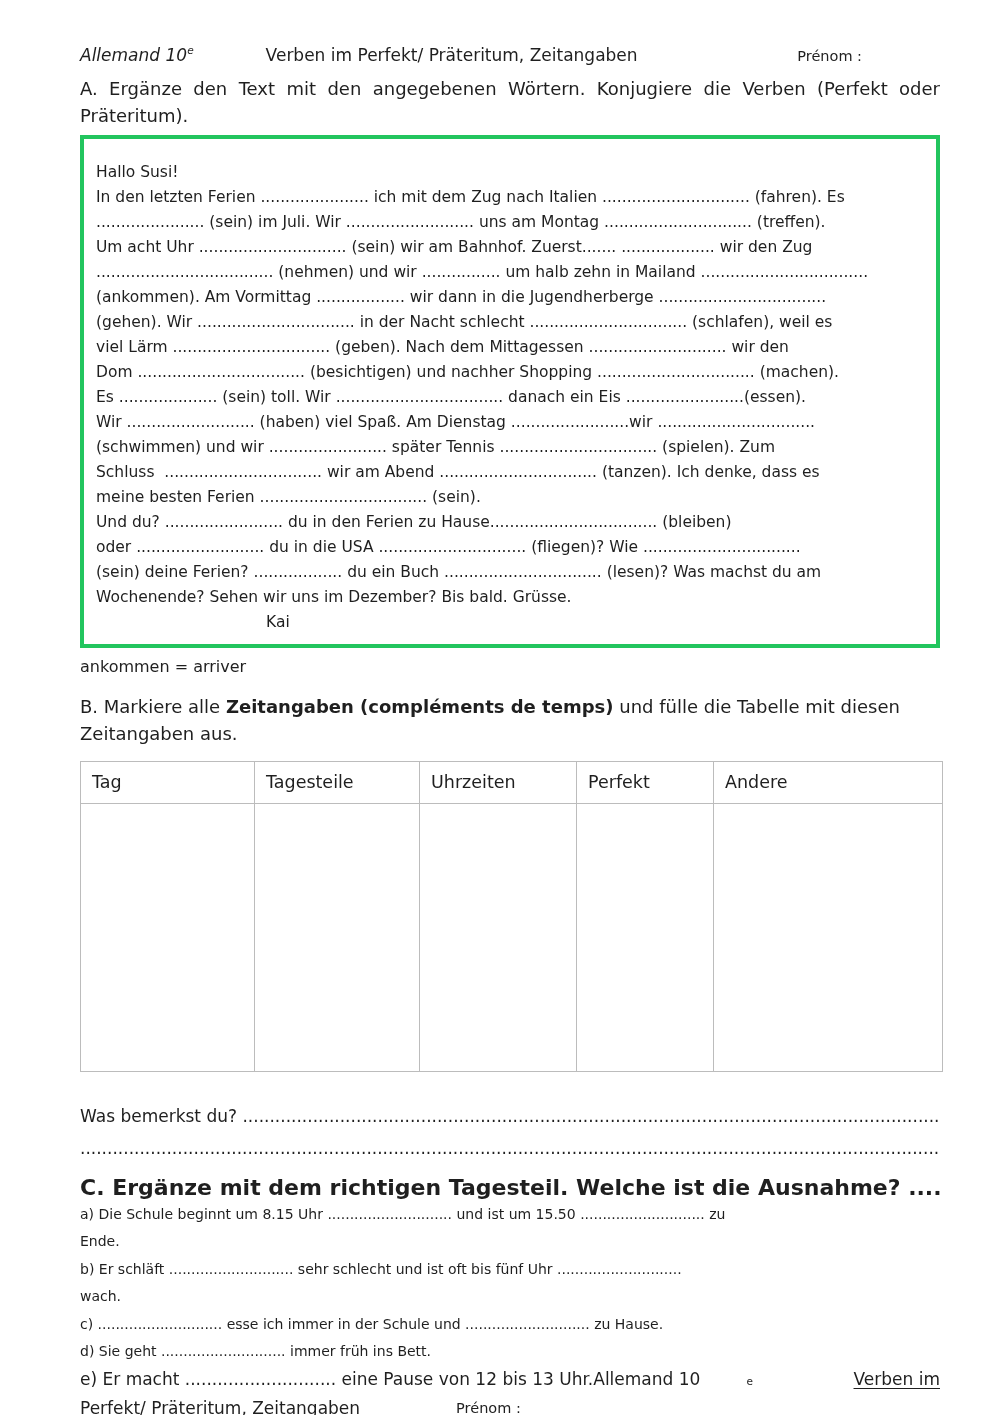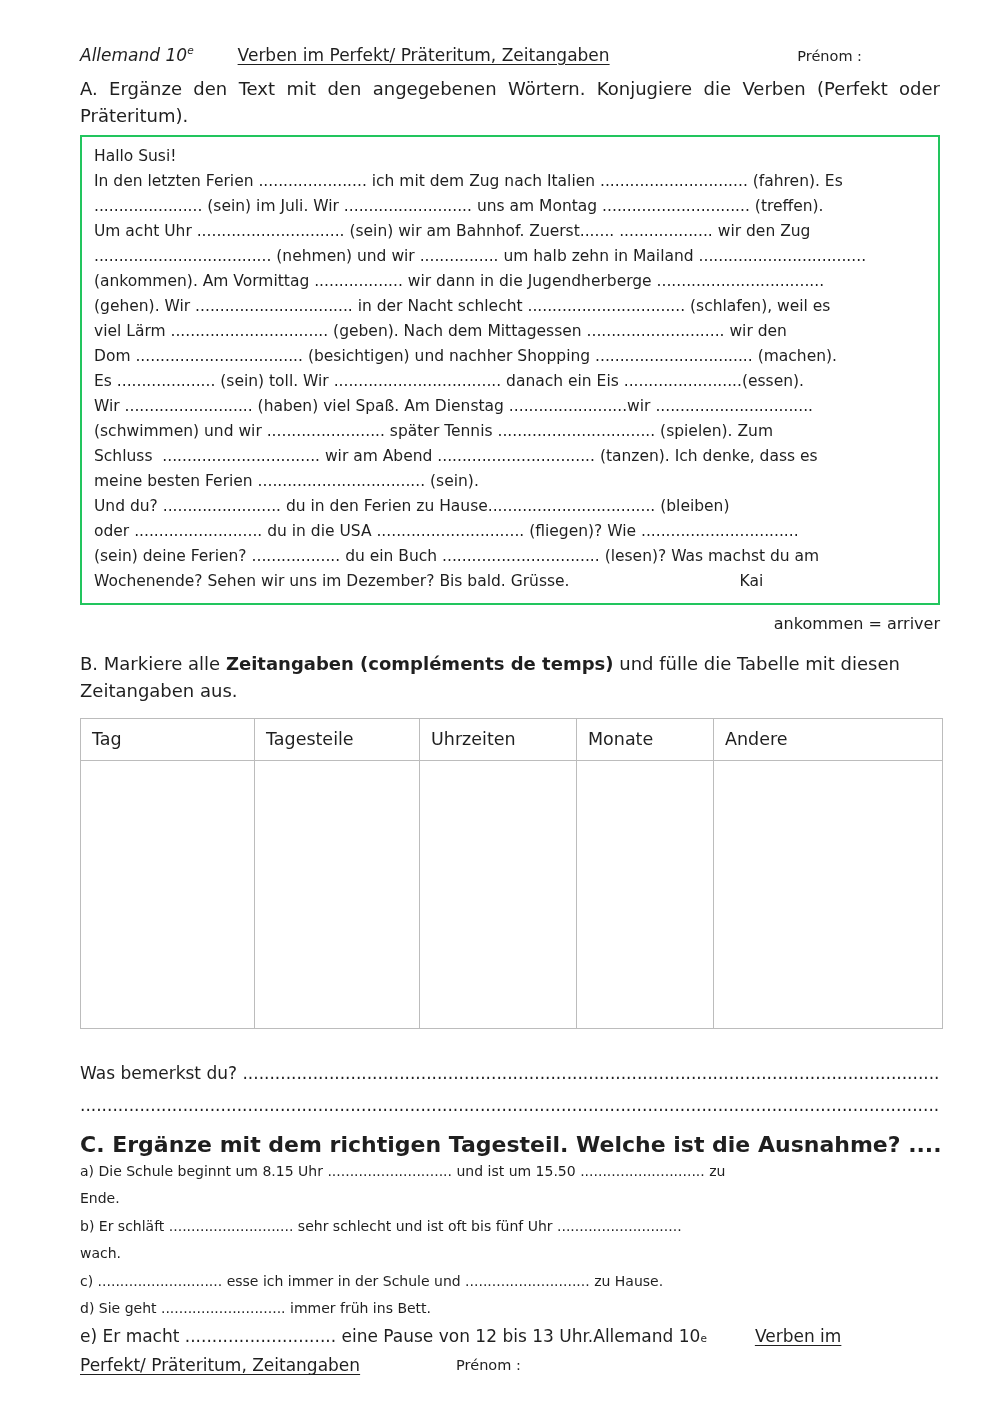--- a/index.html
+++ b/index.html
@@ -3,54 +3,54 @@
 <meta charset="utf-8">
 <style>
   html,body{margin:0;padding:0;background:#ffffff;}
   body{width:1000px;height:1415px;overflow:hidden;font-family:"DejaVu Sans",sans-serif;color:#1f1f1f;}
   .page{padding:44px 60px 0 80px;width:860px;box-sizing:content-box;}
 
   
   .header-row{display:flex;align-items:baseline;font-size:17px;margin-bottom:10px;}
   .course{white-space:pre;font-style:italic;}
   .course sup{font-size:0.62em;}
-  .doc-title{margin-left:44px;text-decoration:underline;text-underline-offset:3px;white-space:pre;}
+  .doc-title{margin-left:72px;text-underline-offset:3px;white-space:pre;}
   .prenom{margin-left:auto;margin-right:78px;font-size:14.5px;white-space:pre;}
 
   
   .heading-a{font-size:18px;line-height:27px;margin:0 0 6px 0;}
   .justify-line{text-align:justify;text-align-last:justify;white-space:normal;}
 
   
-  .letter-box{border:2px solid #22c55e;padding:7px 12px 9px 12px;}
+  .letter-box{border:4px solid #22c55e;padding:21px 12px 9px 12px;}
   .lline{font-size:15.5px;line-height:25px;white-space:pre;overflow:hidden;}
-  .closing-line{display:flex;}
+  .closing-line{display:flex;flex-direction:column;}
   .sig{margin-left:170px;}
 
-  .vocab{font-size:16px;margin:9px 0 0 0;text-align:right;}
+  .vocab{font-size:16px;margin:9px 0 0 0;}
 
   
   .heading-b{font-size:18px;line-height:27px;margin:17px 0 0 0;}
   .heading-b b{font-weight:bold;}
 
   table.zt{border-collapse:collapse;margin-top:14px;table-layout:fixed;width:862px;}
   table.zt td,table.zt th{border:1px solid #bcbcbc;font-weight:normal;text-align:left;
     font-size:17.5px;padding:0 0 0 11px;vertical-align:middle;}
   tr.hd{height:42px;}
   tr.bd{height:268px;}
   tr.bd td{vertical-align:top;}
 
   
   .was-line{font-size:17px;line-height:32px;margin:28px 0 0 0;white-space:pre;overflow:hidden;}
   .dots-line{font-size:17px;line-height:32px;margin:0;white-space:pre;overflow:hidden;}
 
   
   .heading-c{font-size:22px;font-weight:bold;line-height:27px;margin:10px 0 0 0;white-space:pre;overflow:hidden;}
   .cline{font-size:14px;line-height:27.5px;white-space:pre;overflow:hidden;}
-  .eline{display:flex;align-items:baseline;font-size:17px;line-height:27.5px;white-space:pre;}
+  .eline{display:flex;align-items:baseline;font-size:17px;line-height:27.5px;white-space:pre;gap:46px;}
   .eline sup{font-size:0.62em;}
   .egap{display:inline-block;width:48px;}
   .ulink{text-decoration:underline;text-underline-offset:3px;}
   .footer-line{display:flex;align-items:center;font-size:17px;line-height:27.5px;white-space:pre;}
   .fgap{display:inline-block;width:96px;}
   .footer-prenom{font-size:14.5px;}
 </style>
 </head>
 <body>
 
@@ -101,21 +101,21 @@
         <col style="width:165px">
         <col style="width:157px">
         <col style="width:137px">
         <col style="width:229px">
     </colgroup>
     <tbody>
         <tr class="hd">
       <th>Tag</th>
       <th>Tagesteile</th>
       <th>Uhrzeiten</th>
-      <th>Monate</th>
+      <th>Perfekt</th>
       <th>Andere</th>
     </tr>
     <tr class="bd">
       <td></td>
       <td></td>
       <td></td>
       <td></td>
       <td></td>
     </tr>
   </tbody>

